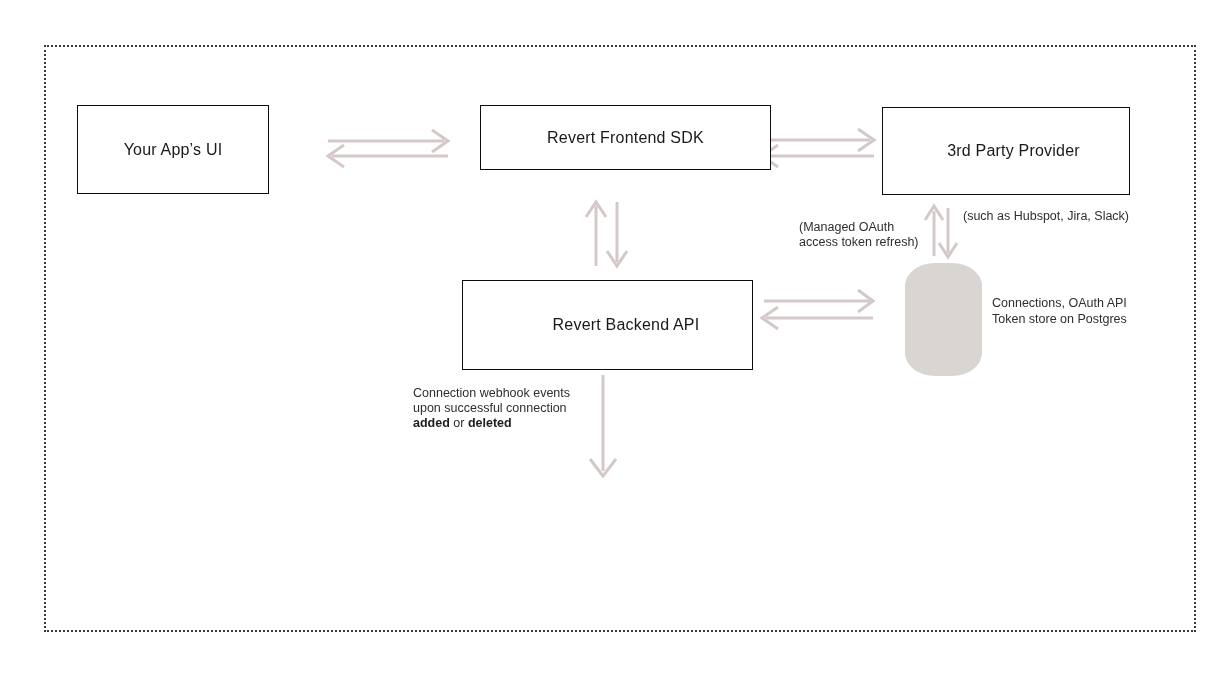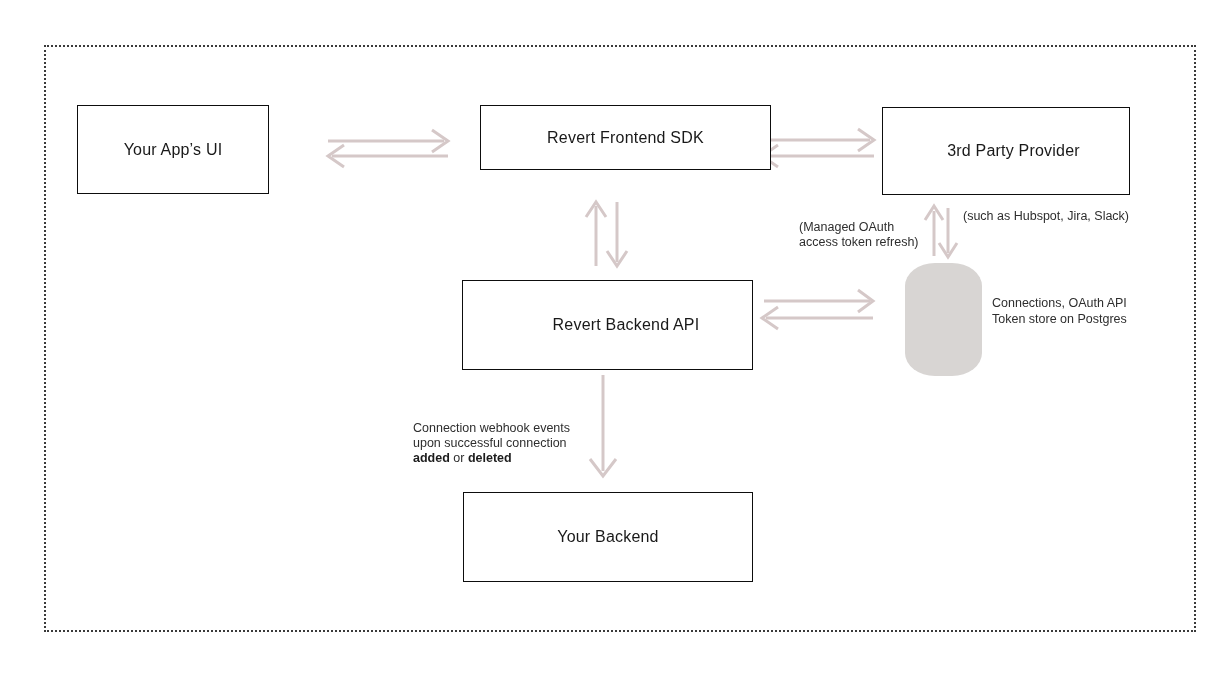--- a/index.html
+++ b/index.html
@@ -68,21 +68,21 @@
     font-size: 12.5px;
     line-height: 15px;
     color: #2e2e2e;
     white-space: nowrap;
     z-index: 3;
   }
   .note b { font-weight: 700; color: #1c1c1c; }
   .note-managed-oauth { left: 799px; top: 220px; }
   .note-providers     { left: 963px; top: 209px; }
   .note-token-store   { left: 992px; top: 295px; line-height: 16px; }
-  .note-webhook       { left: 413px; top: 421px; }
+  .note-webhook       { left: 413px; top: 386px; }
 </style>
 </head>
 <body>
 
 <div class="stage">
 
   <div class="dotted-frame"></div>
 
   <svg class="arrows-svg" width="1230" height="679" viewBox="0 0 1230 679" fill="none" stroke="#d5c8c8" stroke-width="3">
 
@@ -136,23 +136,20 @@
   </div>
 
   <div class="node node-third-party">
     <span>3rd Party Provider</span>
   </div>
 
   <div class="node node-backend-api">
     <span>Revert Backend API</span>
   </div>
 
-  <div class="node node-your-backend">
-    <span>Your Backend</span>
-  </div>
 
   <div class="cylinder"></div>
 
   <div class="note note-managed-oauth">
     <span>(Managed OAuth</span><br>
     <span>access token refresh)</span>
   </div>
 
   <div class="note note-providers">
     <span>(such as Hubspot, Jira, Slack)</span>

